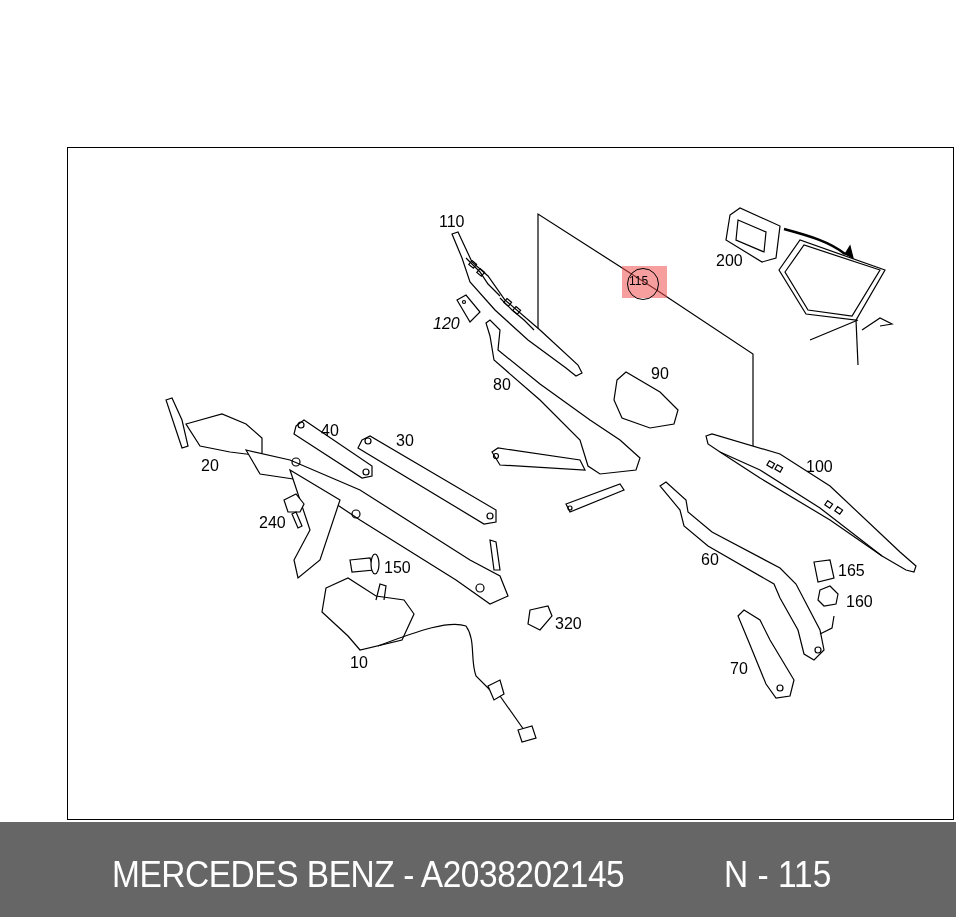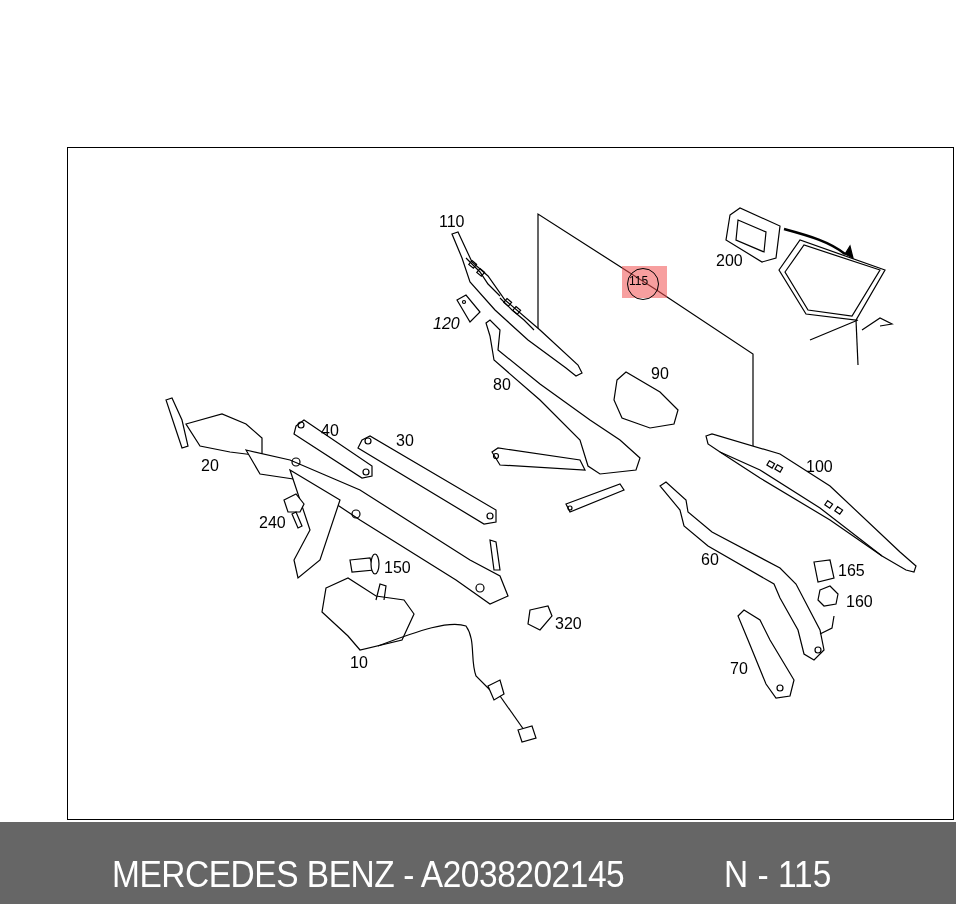--- a/index.html
+++ b/index.html
@@ -17,21 +17,21 @@
     font-family: "Liberation Sans", sans-serif; white-space: nowrap;
   }
   .hl {
     position: absolute; background: rgba(240,80,80,0.55);
   }
   .hl-circle {
     position: absolute; border: 1px solid #000; border-radius: 50%;
     box-sizing: border-box;
   }
   #footer {
-    position: absolute; left: 0; top: 822px; width: 956px; height: 82px;
+    position: absolute; left: 0; top: 822px; width: 956px; height: 95px;
     background: #666666; color: #fff;
   }
   #footer-text {
     position: absolute; left: 112px; top: 32px; font-size: 36px; letter-spacing: -0.5px;
     font-family: "Liberation Sans", sans-serif; white-space: nowrap;
     transform: scaleX(0.93); transform-origin: left top;
   }
   #footer-code {
     position: absolute; left: 724px; top: 32px; font-size: 36px;
     font-family: "Liberation Sans", sans-serif; white-space: nowrap;

